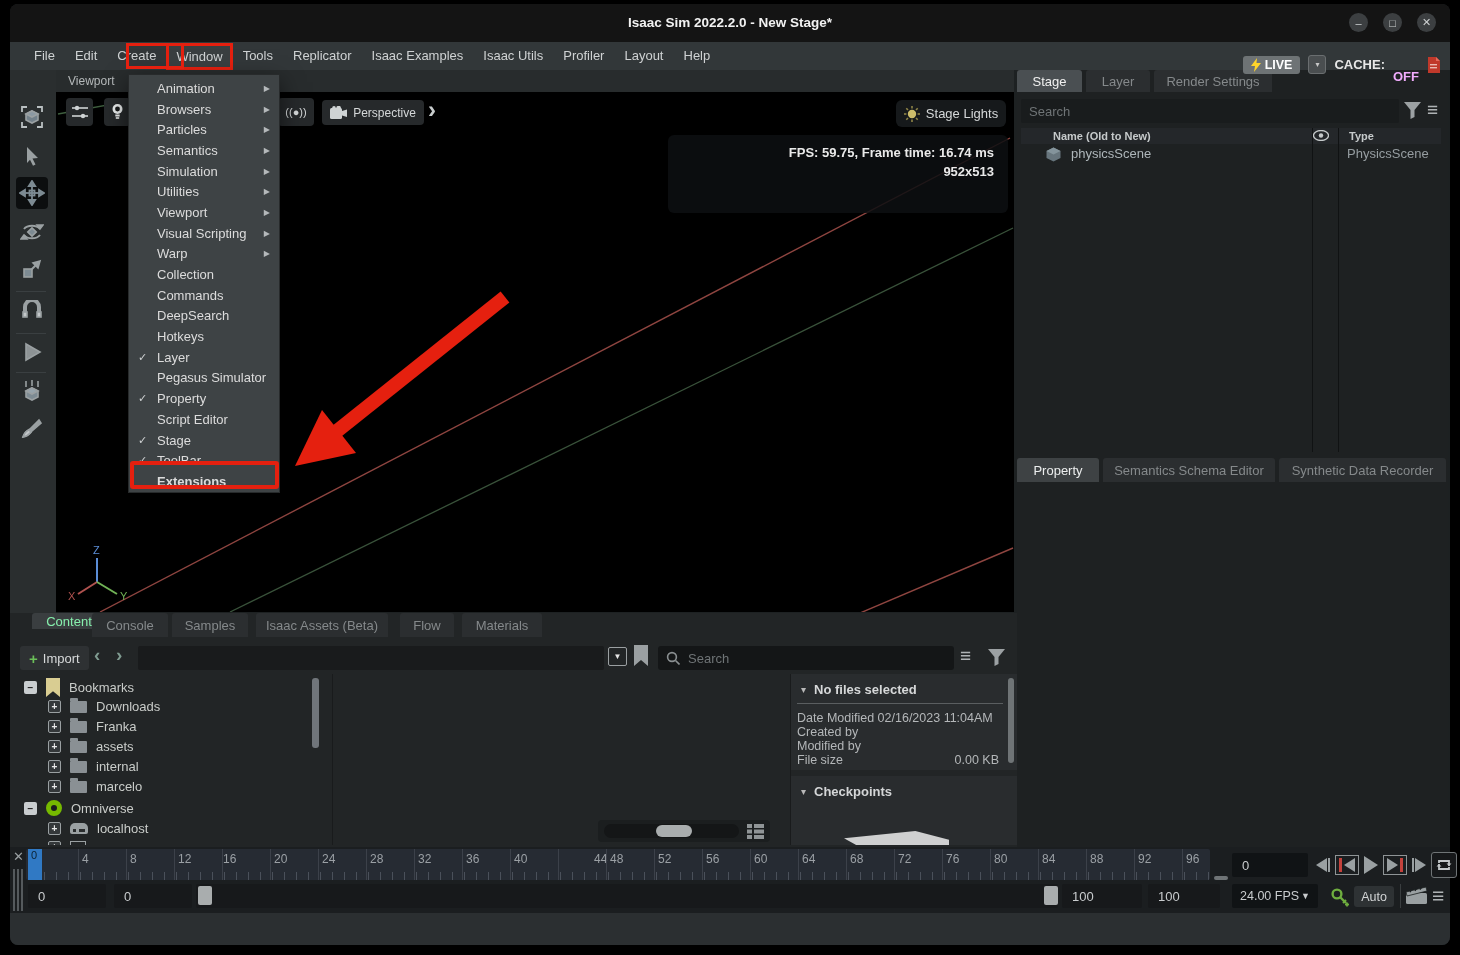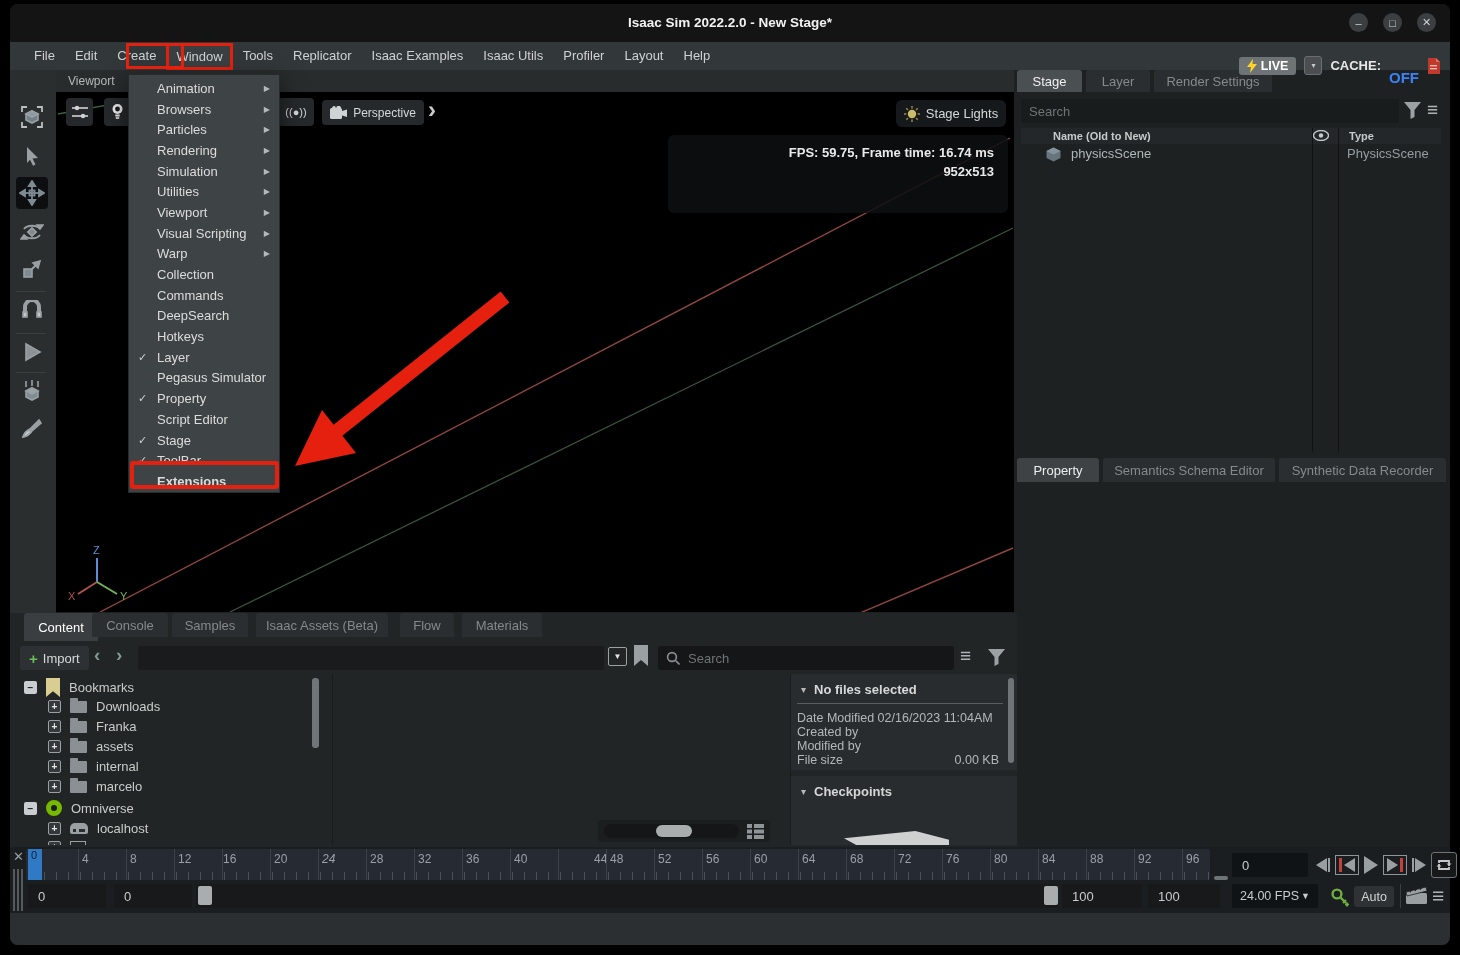--- a/index.html
+++ b/index.html
@@ -104,21 +104,21 @@
   <div class="livepill">
     <svg width="10" height="14" viewBox="0 0 10 14">
         <polygon points="6,0 0,8 4,8 3,14 10,5 5.5,5" fill="#ffd42a"></polygon>
       </svg>
     <span>LIVE</span>
   </div>
   <div class="chevbox">
       <span>▾</span>
     </div>
   <span style="color:#e8e8e8;font-size:13px;font-weight:bold;">CACHE:</span>
-  <span style="color:#3b82f6;font-size:15px;font-weight:bold;margin-top:24px;">OFF</span>
+  <span style="color:#f0abfc;font-size:13px;font-weight:bold;margin-top:24px;">OFF</span>
   <svg width="13" height="16" viewBox="0 0 13 16">
     <path d="M1 0 h8 l4 4 v12 h-12 z" fill="#c0392b"></path>
       <path d="M9 0 l4 4 h-4 z" fill="#e8695a"></path>
     <rect x="3" y="7" width="7" height="1.4" fill="#e9b9b2"></rect>
       <rect x="3" y="10" width="7" height="1.4" fill="#e9b9b2"></rect>
   </svg>
 </div>
 
 <div class="abs ltoolbar"></div>
 <div class="abs ltool" style="top:101px;">
@@ -277,21 +277,21 @@
     </div>
   <div class="mrow">
       <span class="lbl">Browsers</span>
       <span class="arr">▶</span>
     </div>
   <div class="mrow">
       <span class="lbl">Particles</span>
       <span class="arr">▶</span>
     </div>
   <div class="mrow">
-      <span class="lbl">Rendering</span>
+      <span class="lbl">Semantics</span>
       <span class="arr">▶</span>
     </div>
   <div class="mrow">
       <span class="lbl">Simulation</span>
       <span class="arr">▶</span>
     </div>
   <div class="mrow">
       <span class="lbl">Utilities</span>
       <span class="arr">▶</span>
     </div>
@@ -392,21 +392,21 @@
     <span>Property</span>
   </div>
 <div class="abs tab off" style="left:1103px;top:458px;width:172px;height:24px;">
     <span>Semantics Schema Editor</span>
   </div>
 <div class="abs tab off" style="left:1279px;top:458px;width:167px;height:24px;">
     <span>Synthetic Data Recorder</span>
   </div>
 
 <div class="abs" style="left:10px;top:613px;width:1007px;height:234px;background:#222526;"></div>
-<div class="abs tab on" style="left:24px;top:613px;width:74px;height:28px;background:#3a3e40;color:#ffffff;">
+<div class="abs tab on" style="left:32px;top:613px;width:74px;height:16px;background:#3a3e40;color:#86efac;">
     <span>Content</span>
   </div>
 <div class="abs tab off" style="left:92px;top:613px;width:76px;height:24px;">
     <span>Console</span>
   </div>
 <div class="abs tab off" style="left:172px;top:613px;width:76px;height:24px;">
     <span>Samples</span>
   </div>
 <div class="abs tab off" style="left:256px;top:613px;width:132px;height:24px;">
     <span>Isaac Assets (Beta)</span>
@@ -562,21 +562,21 @@
     <span class="rnum" style="left: 56px;">4</span>
     <div class="rgrid" style="left: 100px;"></div>
     <span class="rnum" style="left: 104px;">8</span>
     <div class="rgrid" style="left: 148px;"></div>
     <span class="rnum" style="left: 152px;">12</span>
     <div class="rgrid" style="left: 196px;"></div>
     <span class="rnum" style="left: 197px;">16</span>
     <div class="rgrid" style="left: 244px;"></div>
     <span class="rnum" style="left: 248px;">20</span>
     <div class="rgrid" style="left: 292px;"></div>
-    <span class="rnum" style="left: 296px; font-style: italic;">24</span>
+    <span class="rnum" style="left: 296px;">24</span>
     <div class="rgrid" style="left: 340px;"></div>
     <span class="rnum" style="left: 344px;">28</span>
     <div class="rgrid" style="left: 388px;"></div>
     <span class="rnum" style="left: 392px;">32</span>
     <div class="rgrid" style="left: 436px;"></div>
     <span class="rnum" style="left: 440px;">36</span>
     <div class="rgrid" style="left: 484px;"></div>
     <span class="rnum" style="left: 488px;">40</span>
     <div class="rgrid" style="left: 532px;"></div>
     <span class="rnum" style="left: 536px; margin-left: 32px;">44</span>

